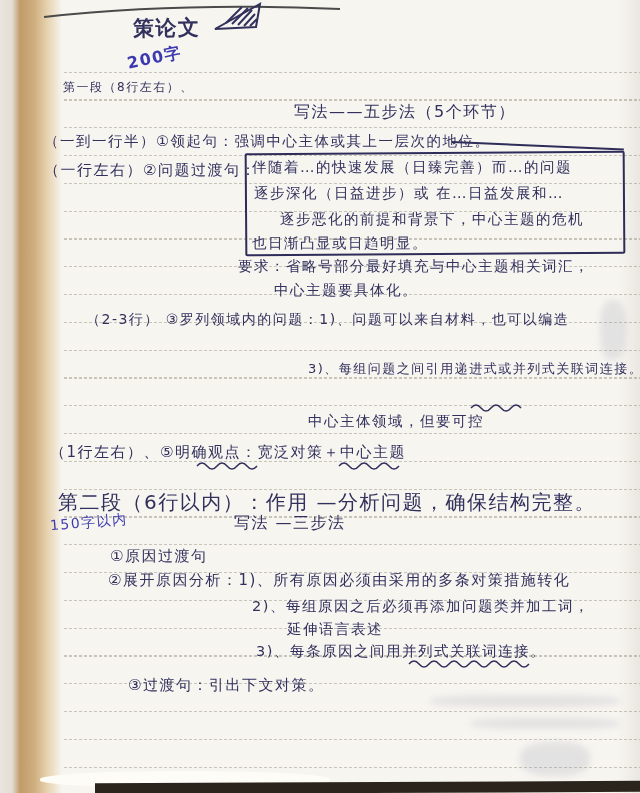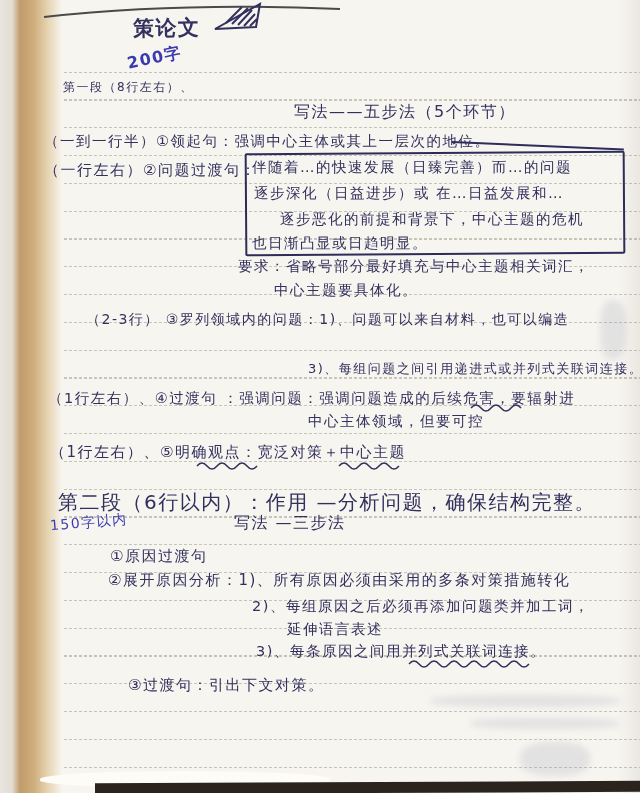--- a/index.html
+++ b/index.html
@@ -88,21 +88,20 @@
   <div class="hw" style="left:254px;top:184px;font-size:14.5px;">逐步深化（日益进步）或 在…日益发展和…</div>
   <div class="hw" style="left:252px;top:210px;font-size:14.5px;margin-left:28px;">逐步恶化的前提和背景下，中心主题的危机</div>
   <div class="hw" style="left:252px;top:234px;font-size:14.5px;">也日渐凸显或日趋明显。</div>
 
   <div class="hw" style="left:274px;top:281px;font-size:14.5px;">中心主题要具体化。</div>
   <div class="hw" style="left:238px;top:257px;font-size:14.5px;">要求：省略号部分最好填充与中心主题相关词汇，</div>
 
   <div class="hw" style="left:46px;top:311px;font-size:14px;margin-left:40px;">（2-3行） ③罗列领域内的问题：1)、问题可以来自材料，也可以编造</div>
   <div class="hw" style="left:308px;top:360px;font-size:13px;">3)、每组问题之间引用递进式或并列式关联词连接。</div>
 
-  <div class="hw" style="left:48px;top:389px;font-size:14.5px;">（1行左右）、④过渡句 ：强调问题：强调问题造成的后续危害，要辐射进</div>
   <div class="hw" style="left:308px;top:412px;font-size:14.5px;">中心主体领域，但要可控</div>
   <svg class="wavy" style="left:470px;top:404px;" width="56" height="8">
     <path d="M1,4 q5,-6 10,0 t10,0 t10,0 t10,0 t10,0" stroke="#32305c" stroke-width="1.5" fill="none"></path>
   </svg>
 
   <div class="hw" style="left:50px;top:443px;font-size:15px;">（1行左右）、⑤明确观点：宽泛对策＋中心主题</div>
   <svg class="wavy" style="left:196px;top:462px;" width="64" height="8">
     <path d="M1,4 q5,-6 10,0 t10,0 t10,0 t10,0 t10,0 t10,0" stroke="#32305c" stroke-width="1.5" fill="none"></path>
   </svg>
   <svg class="wavy" style="left:338px;top:462px;" width="64" height="8">

